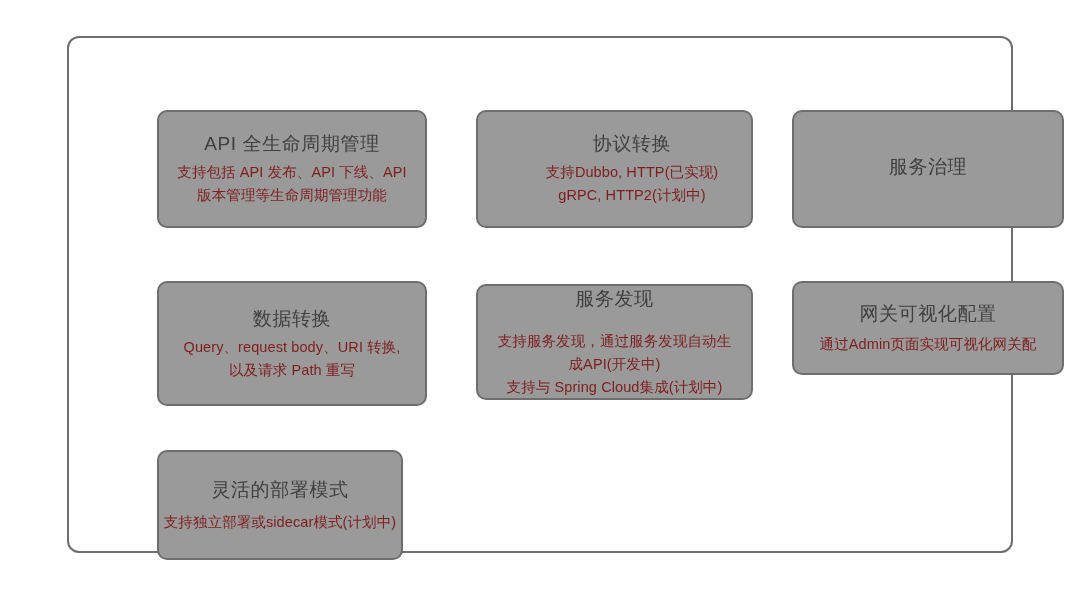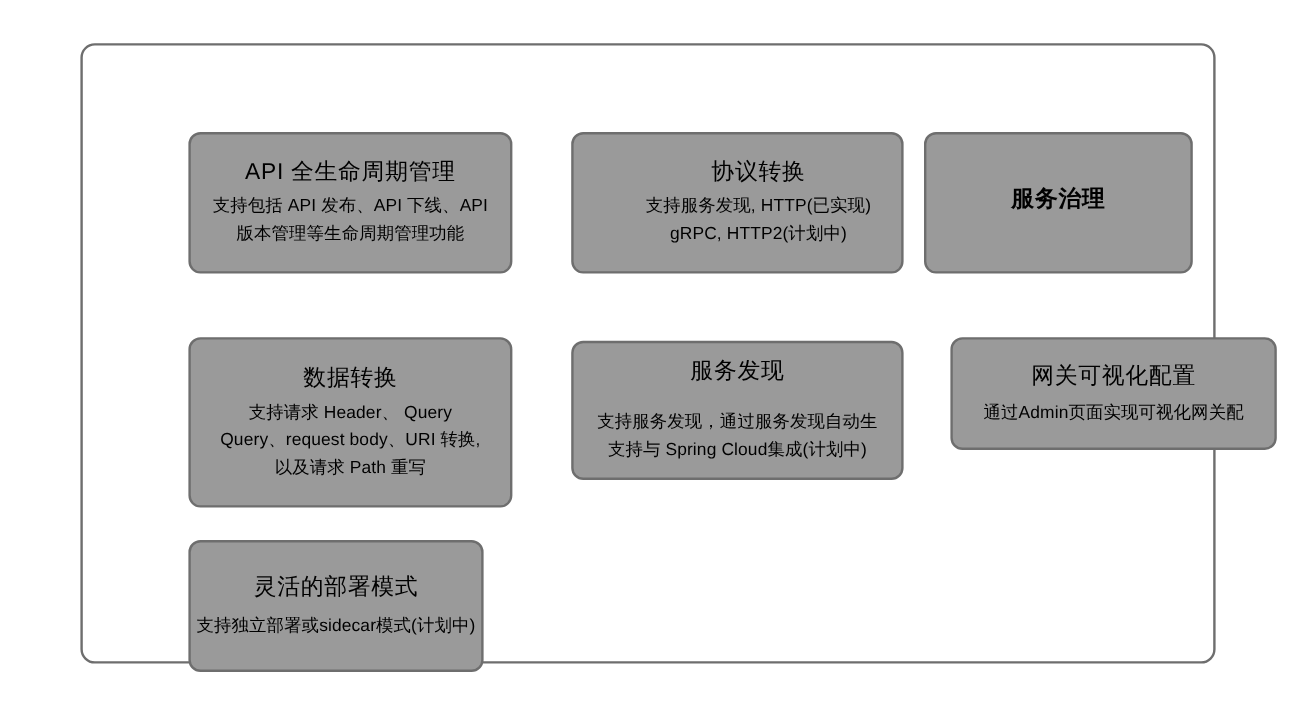--- a/index.html
+++ b/index.html
@@ -45,52 +45,52 @@
     align-items: center;
     justify-content: center;
     text-align: center;
     color: #ffffff;
     padding: 6px 8px;
   }
 
   .card-title {
     font-size: 19px;
     line-height: 26px;
-    color: #000000;
+    color: #404040;
     letter-spacing: 0.6px;
     margin-bottom: 4px;
     white-space: nowrap;
   }
 
   .card-desc {
     font-size: 14.5px;
     line-height: 23px;
-    color: #000000;
+    color: #7f1d1d;
     letter-spacing: 0.1px;
   }
 
   .card-desc .line {
     display: block;
     white-space: nowrap;
   }
 
   
   #card-api-lifecycle {
     left: 88px;  top: 72px;  width: 270px; height: 118px;
   }
   #card-protocol-conversion {
     left: 407px; top: 72px;  width: 277px; height: 118px; padding-left: 43px;
   }
   #card-service-governance {
-    left: 701px; top: 72px;  width: 224px; height: 118px; font-weight: bold;
+    left: 723px; top: 72px;  width: 272px; height: 118px;
   }
 
   
   #card-data-transform {
-    left: 88px;  top: 243px; width: 270px; height: 142px;
+    left: 88px;  top: 243px; width: 270px; height: 125px;
   }
   #card-service-discovery {
     left: 407px; top: 246px; width: 277px; height: 116px;
   }
   #card-gateway-visual-config {
     left: 723px; top: 243px; width: 272px; height: 94px;
   }
 
   
   #card-flexible-deployment {
@@ -113,42 +113,42 @@
       <div class="card-title">API 全生命周期管理</div>
       <div class="card-desc">
         <span class="line">支持包括 API 发布、API 下线、API</span>
         <span class="line">版本管理等生命周期管理功能</span>
       </div>
     </div>
 
     <div class="card" id="card-protocol-conversion">
       <div class="card-title">协议转换</div>
       <div class="card-desc">
-        <span class="line">支持服务发现, HTTP(已实现)</span>
+        <span class="line">支持Dubbo, HTTP(已实现)</span>
         <span class="line">gRPC, HTTP2(计划中)</span>
       </div>
     </div>
 
     <div class="card" id="card-service-governance">
       <div class="card-title">服务治理</div>
     </div>
 
     <div class="card" id="card-data-transform">
       <div class="card-title">数据转换</div>
       <div class="card-desc">
-        <span class="line">支持请求 Header、 Query</span>
         <span class="line">Query、request body、URI 转换,</span>
         <span class="line">以及请求 Path 重写</span>
       </div>
     </div>
 
     <div class="card" id="card-service-discovery">
       <div class="card-title">服务发现</div>
       <div class="card-desc">
         <span class="line">支持服务发现，通过服务发现自动生</span>
+        <span class="line">成API(开发中)</span>
         <span class="line">支持与 Spring Cloud集成(计划中)</span>
       </div>
     </div>
 
     <div class="card" id="card-gateway-visual-config">
       <div class="card-title">网关可视化配置</div>
       <div class="card-desc">
         <span class="line">通过Admin页面实现可视化网关配</span>
       </div>
     </div>

